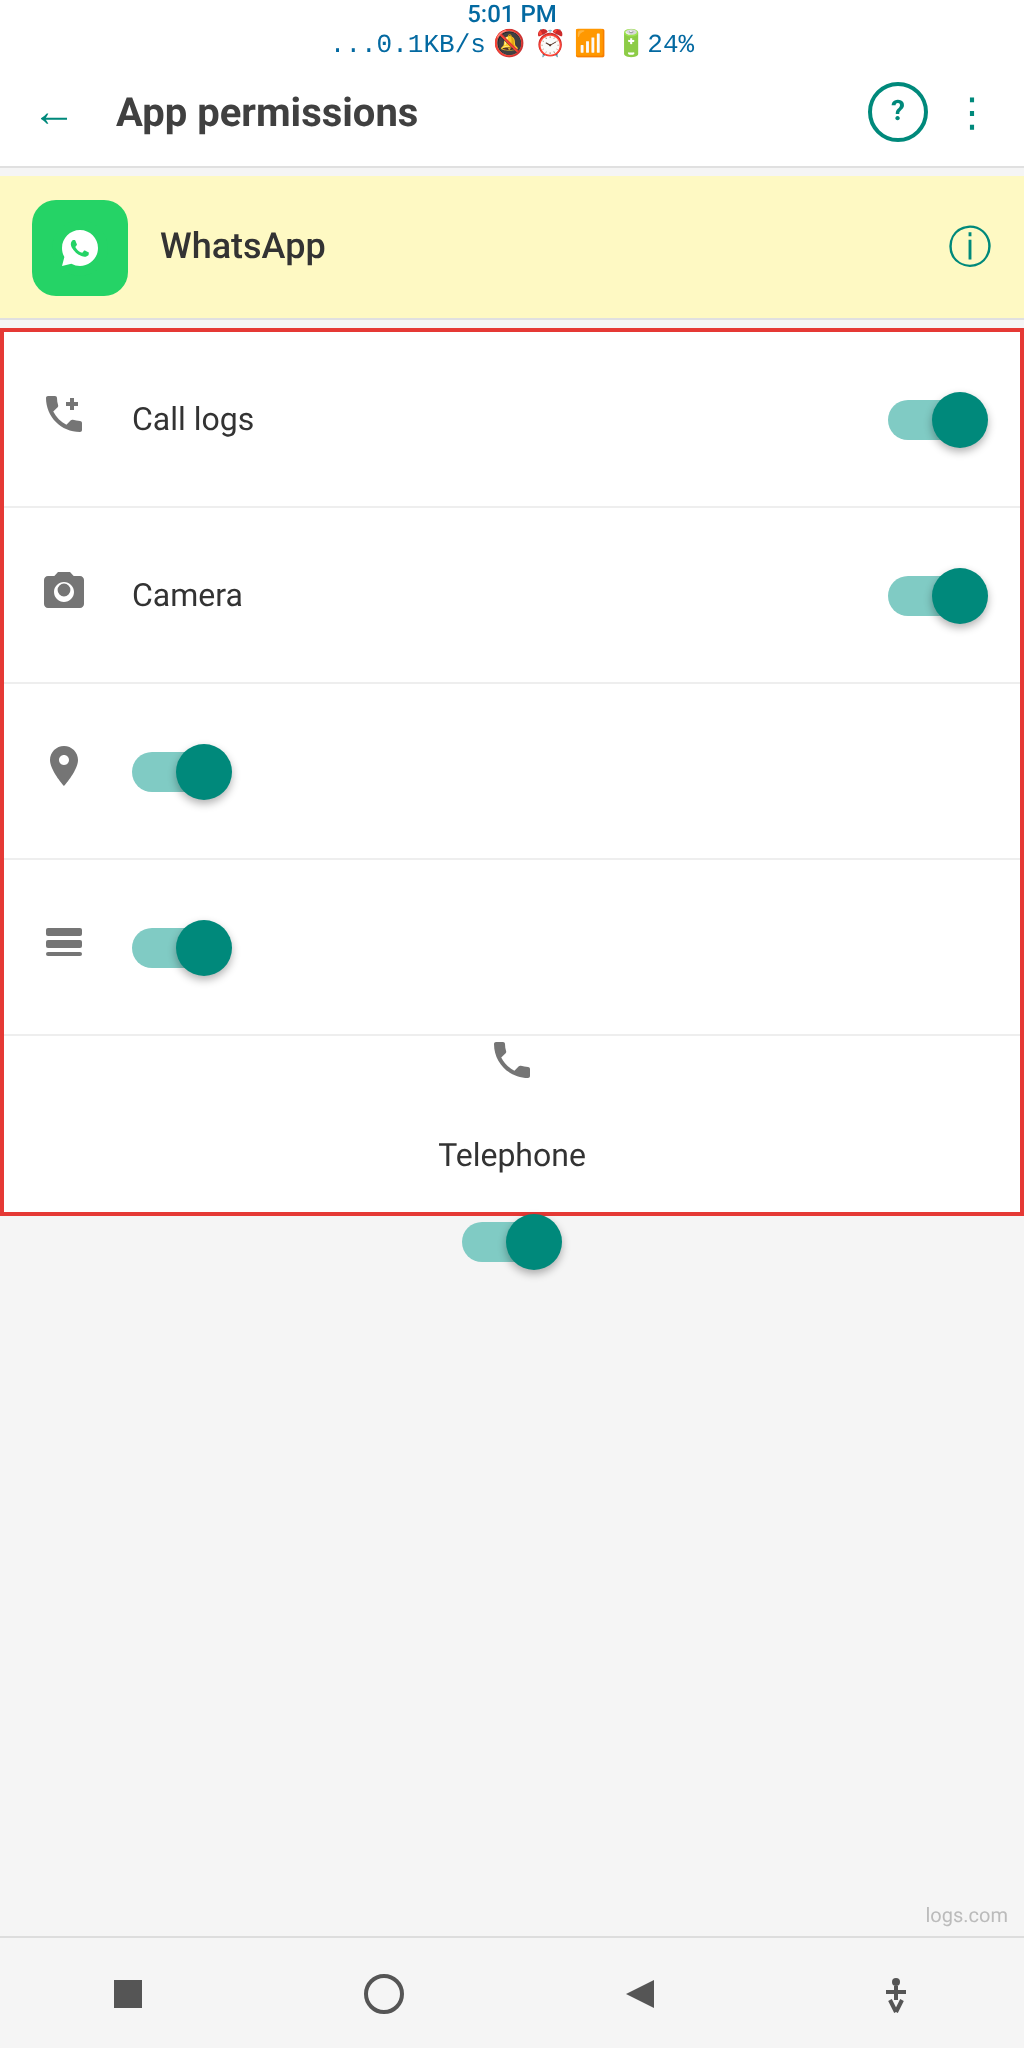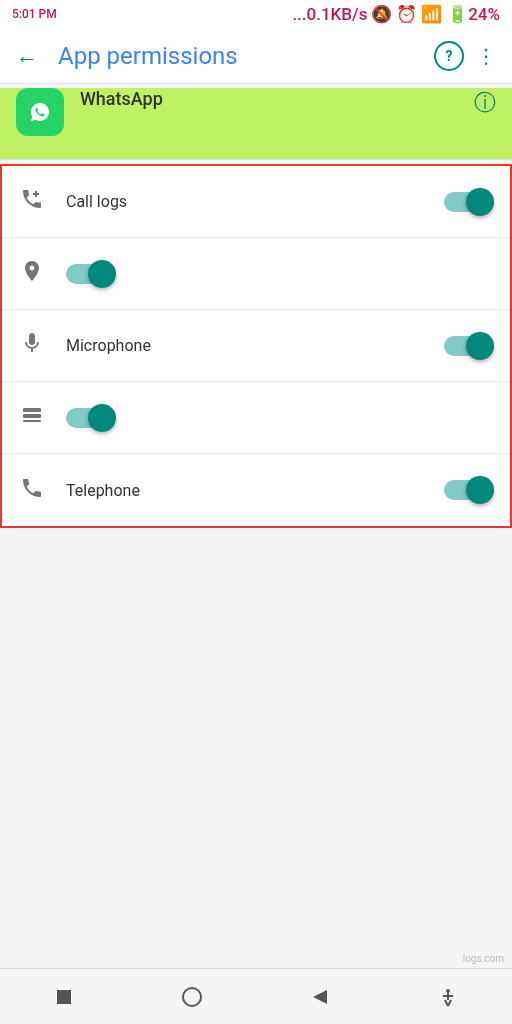--- a/index.html
+++ b/index.html
@@ -15,64 +15,66 @@
     
     .status-bar {
       background: #fff;
       height: 28px;
       display: flex;
       align-items: center;
       justify-content: space-between;
       padding: 0 12px;
       font-size: 12px;
       font-weight: 500;
-      color: #be185d;
+      color: #0369a1;
+      flex-direction: column;
     }
     .status-left { display: flex; align-items: center; gap: 4px; }
-    .status-right { display: flex; align-items: center; gap: 4px; font-size: 17px; }
+    .status-right { display: flex; align-items: center; gap: 4px; font-size: 13px; font-family: Liberation Mono, monospace; }
 
     
     .top-bar {
       background: #fff;
       height: 56px;
       display: flex;
       align-items: center;
       padding: 0 8px;
       gap: 12px;
       border-bottom: 1px solid #e0e0e0;
     }
     .back-icon {
       color: #00897b;
       font-size: 22px;
       cursor: pointer;
       padding: 8px;
     }
     .top-bar-title {
       flex: 1;
-      font-size: 24px;
-      font-weight: 400;
-      color: #3b82f6;
+      font-size: 20px;
+      font-weight: 700;
+      color: #404040;
     }
     .top-bar-icons {
       display: flex;
       align-items: center;
       gap: 4px;
     }
     .top-icon {
       color: #00897b;
       font-size: 20px;
       padding: 8px;
       cursor: pointer;
     }
 
     
     .app-header {
-      background: #bef264;
+      background: #fef9c3;
       height: 72px;
       display: flex;
+      align-items: center;
       padding: 0 16px;
       gap: 16px;
       border-bottom: 1px solid #e0e0e0;
       margin-top: 4px;
     }
     .app-icon {
       width: 48px;
       height: 48px;
       background: #25d366;
       border-radius: 12px;
@@ -97,25 +99,25 @@
     
     .permissions-list {
       background: #fff;
       margin-top: 4px;
       border: 2px solid #e53935;
     }
     .permission-item {
       display: flex;
       align-items: center;
       padding: 0 16px;
-      height: 72px;
+      height: 88px;
       border-bottom: 1px solid #eeeeee;
       gap: 20px;
     }
-    .permission-item:last-child { border-bottom: none; }
+    .permission-item:last-child { border-bottom: none; flex-direction: column; }
     .perm-icon {
       width: 28px;
       text-align: center;
       color: #757575;
       font-size: 22px;
       flex-shrink: 0;
     }
     .perm-label {
       flex: 1;
       font-size: 16px;
@@ -226,32 +228,33 @@
       <path d="M17 8h2V6h-2V4h-2v2h-2v2h2v2h2V8z" fill="#757575"></path>
         </svg></div>
       <span class="perm-label">Call logs</span>
       <div class="toggle">
       <div class="toggle-track"></div>
       <div class="toggle-thumb"></div>
     </div>
     </div>
     <div class="permission-item">
       <div class="perm-icon"><svg width="24" height="24" viewBox="0 0 24 24" fill="none">
+          <path d="M12 15.2A3.2 3.2 0 1112 8.8a3.2 3.2 0 010 6.4z" fill="#757575"></path>
+          <path d="M9 3L7.17 5H4c-1.1 0-2 .9-2 2v12c0 1.1.9 2 2 2h16c1.1 0 2-.9 2-2V7c0-1.1-.9-2-2-2h-3.17L15 3H9zm3 15c-2.76 0-5-2.24-5-5s2.24-5 5-5 5 2.24 5 5-2.24 5-5 5z" fill="#757575"></path>
+        </svg></div>
+      <span class="perm-label">Camera</span>
+      <div class="toggle">
+      <div class="toggle-track"></div>
+      <div class="toggle-thumb"></div>
+    </div>
+    </div>
+    <div class="permission-item">
+      <div class="perm-icon"><svg width="24" height="24" viewBox="0 0 24 24" fill="none">
           <path d="M12 2C8.13 2 5 5.13 5 9c0 5.25 7 13 7 13s7-7.75 7-13c0-3.87-3.13-7-7-7zm0 9.5c-1.38 0-2.5-1.12-2.5-2.5s1.12-2.5 2.5-2.5 2.5 1.12 2.5 2.5-1.12 2.5-2.5 2.5z" fill="#757575"></path>
         </svg></div>
-      <div class="toggle">
-      <div class="toggle-track"></div>
-      <div class="toggle-thumb"></div>
-    </div>
-    </div>
-    <div class="permission-item">
-      <div class="perm-icon"><svg width="24" height="24" viewBox="0 0 24 24" fill="none">
-          <path d="M12 14c1.66 0 2.99-1.34 2.99-3L15 5c0-1.66-1.34-3-3-3S9 3.34 9 5v6c0 1.66 1.34 3 3 3zm5.3-3c0 3-2.54 5.1-5.3 5.1S6.7 14 6.7 11H5c0 3.41 2.72 6.23 6 6.72V21h2v-3.28c3.28-.48 6-3.3 6-6.72h-1.7z" fill="#757575"></path>
-        </svg></div>
-      <span class="perm-label">Microphone</span>
       <div class="toggle">
       <div class="toggle-track"></div>
       <div class="toggle-thumb"></div>
     </div>
     </div>
     <div class="permission-item">
       <div class="perm-icon"><svg width="24" height="24" viewBox="0 0 24 24" fill="none">
           <rect x="3" y="5" width="18" height="4" rx="1" fill="#757575"></rect>
           <rect x="3" y="11" width="18" height="4" rx="1" fill="#757575"></rect>
           <rect x="3" y="17" width="18" height="2" rx="1" fill="#757575"></rect>

